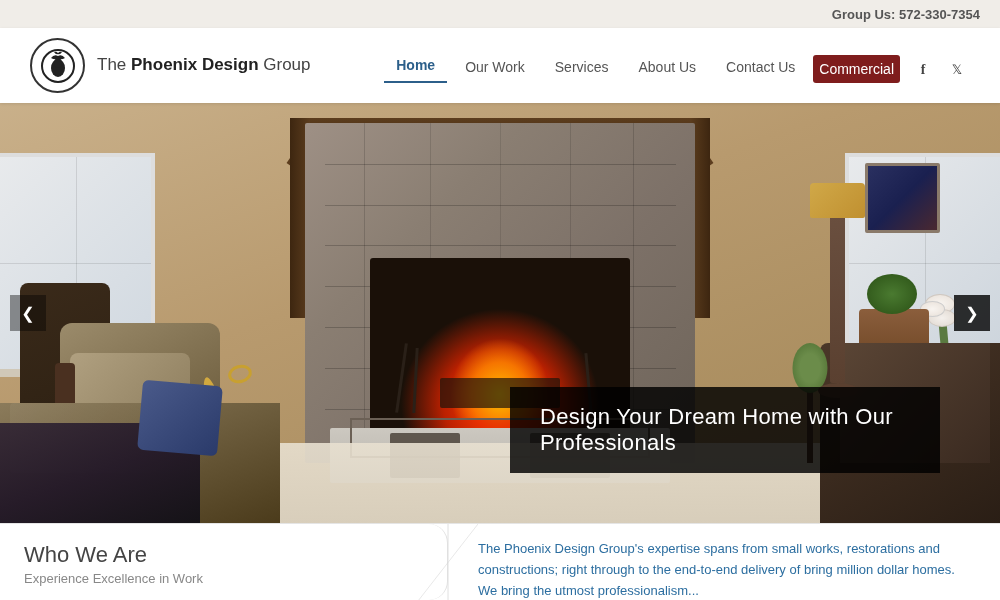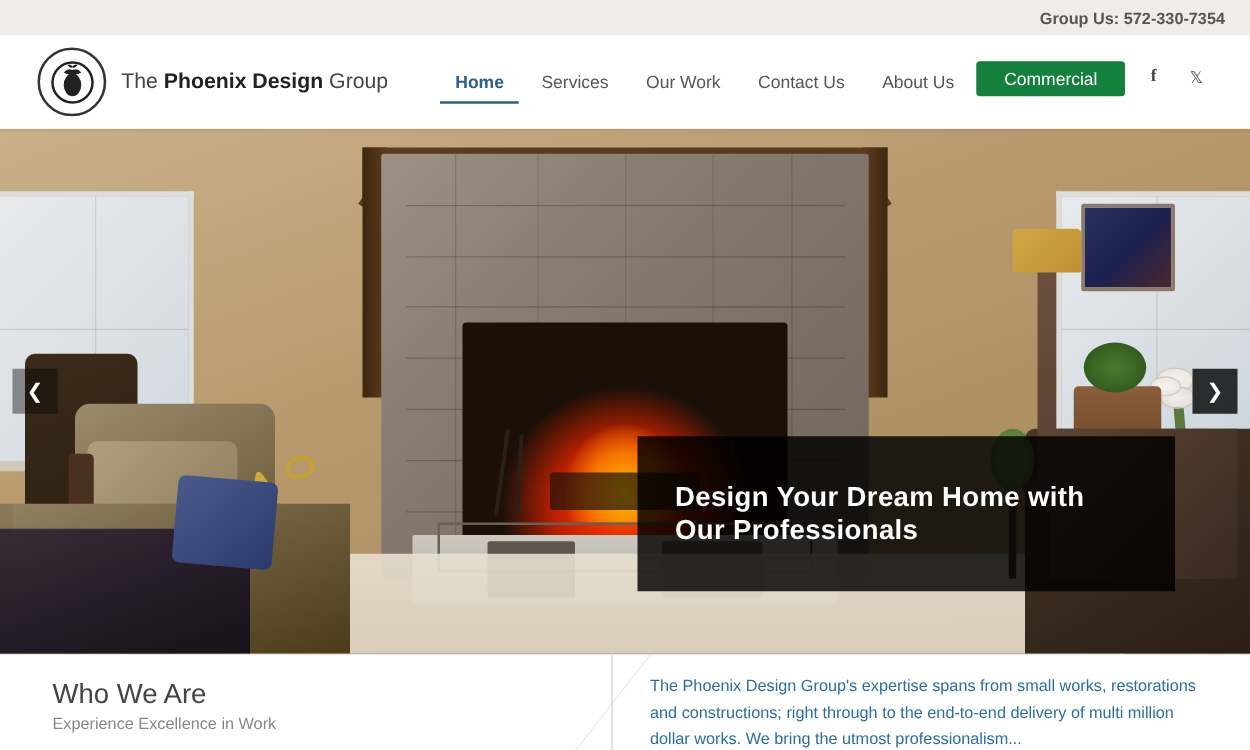--- a/index.html
+++ b/index.html
@@ -46,39 +46,39 @@
       font-size: 22px;
     }
     .logo-text {
       font-size: 17px;
       color: #444;
       line-height: 1.2;
     }
     .logo-text strong { font-weight: 900; color: #222; }
 
     
-    nav { display: flex; align-items: flex-start; gap: 6px; }
+    nav { display: flex; align-items: flex-end; gap: 6px; }
     .nav-item {
       padding: 8px 12px;
       font-size: 14px;
       color: #555;
       cursor: pointer;
       text-decoration: none;
       white-space: nowrap;
     }
     .nav-item.active {
       color: #2c5f8a;
       font-weight: 600;
       border-bottom: 2px solid #2c5f8a;
     }
     .nav-item.commercial {
-      background: #15803d;
+      background: #7f1d1d;
       color: white;
       border-radius: 3px;
-      padding: 6px 22px;
+      padding: 6px 6px;
     }
     .nav-social {
       display: flex;
       align-items: center;
       gap: 8px;
       margin-left: 4px;
     }
     .nav-social a {
       color: #444;
       font-size: 15px;
@@ -247,38 +247,39 @@
       background: rgba(0,0,0,0.8);
     }
 
     
     .hero-caption {
       position: absolute;
       right: 60px;
       bottom: 50px;
       background: rgba(0,0,0,0.82);
       color: white;
-      padding: 36px 30px;
+      padding: 17px 30px;
       font-size: 22px;
-      font-weight: 700;
+      font-weight: 400;
       letter-spacing: 0.3px;
       max-width: 430px;
     }
 
     
     .bottom-section {
       display: flex;
       height: 77px;
       background: white;
       border-top: 1px solid #e5e5e5;
     }
     .bottom-left {
-      width: 490px;
-      padding: 18px 42px;
+      width: 448px;
+      padding: 18px 24px;
       border-right: 1px solid #e0e0e0;
+      border-radius: 19px;
     }
     .bottom-left h2 {
       font-size: 22px;
       color: #444;
       font-weight: 400;
       margin-bottom: 3px;
     }
     .bottom-left p {
       font-size: 13px;
       color: #888;
@@ -313,24 +314,24 @@
         <path d="M18 5 Q16 3 14 4 Q16 7 18 6Z" fill="#222"></path>
       </svg>
     </div>
     <div class="logo-text">
       <span>The </span><strong>Phoenix Design</strong><span> Group</span>
     </div>
   </div>
 
   <nav>
     <a class="nav-item active">Home</a>
+    <a class="nav-item">Our Work</a>
     <a class="nav-item">Services</a>
-    <a class="nav-item">Our Work</a>
+    <a class="nav-item">About Us</a>
     <a class="nav-item">Contact Us</a>
-    <a class="nav-item">About Us</a>
     <a class="nav-item commercial">Commercial</a>
     <div class="nav-social">
       <a style="font-weight:900;font-family:serif;font-size:14px;">f</a>
       <a style="font-size:13px;">𝕏</a>
     </div>
   </nav>
 </div>
 
 <div class="hero">
 
@@ -471,15 +472,15 @@
   </div>
 
   <div style="position:relative;width:0;overflow:visible;">
     <svg width="60" height="77" style="position:absolute;left:-30px;top:0;">
       <line x1="30" y1="0" x2="30" y2="77" stroke="#e0e0e0" stroke-width="1"></line>
       <line x1="0" y1="77" x2="60" y2="0" stroke="#d0d0d0" stroke-width="0.5"></line>
     </svg>
   </div>
 
   <div class="bottom-right">
-    <p>The Phoenix Design Group's expertise spans from small works, restorations and constructions; right through to the end-to-end delivery of multi million dollar works. We bring the utmost professionalism...</p>
+    <p>The Phoenix Design Group's expertise spans from small works, restorations and constructions; right through to the end-to-end delivery of bring million dollar homes. We bring the utmost professionalism...</p>
   </div>
 </div>
 
 </body></html>

